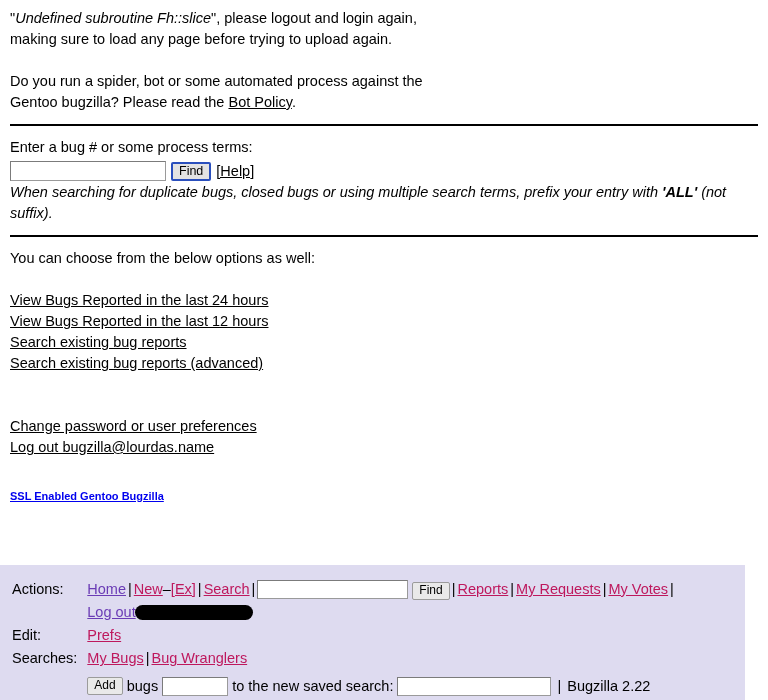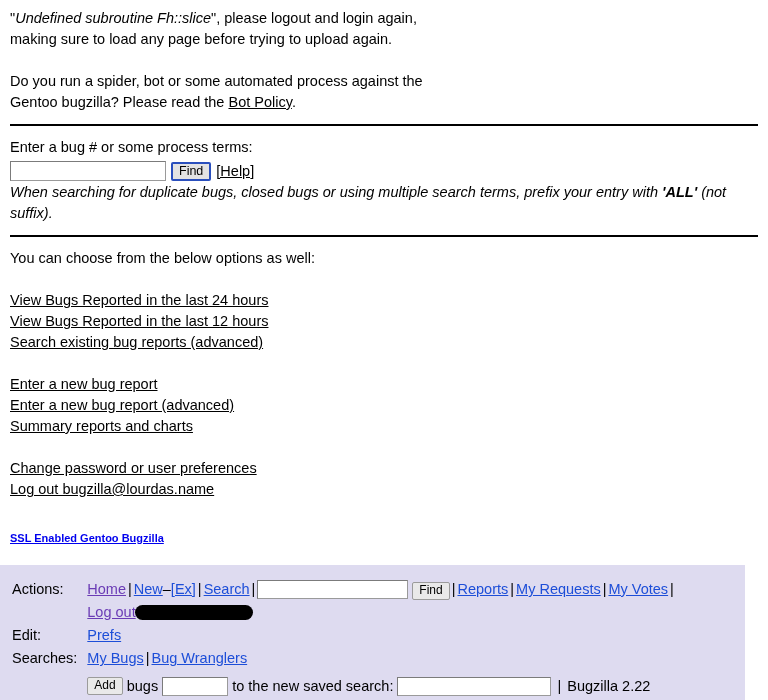--- a/index.html
+++ b/index.html
@@ -111,21 +111,21 @@
     border-collapse: collapse;
     margin-left: 12px;
   }
   .ftable td {
     padding: 0 0 2px 0;
     vertical-align: middle;
     white-space: nowrap;
     line-height: 21px;
   }
   .flabel { padding-right: 10px !important; color: #000; }
-  .footer a { color: #1d4ed8; }
+  .footer a { color: #be185d; }
   .footer a.visited { color: #6a3bb5; }
   .sep { color: #000; padding: 0 2px; }
   .redact {
     display: inline-block;
     width: 118px;
     height: 15px;
     background: #000000;
     border-radius: 8px;
     vertical-align: -3px;
     margin-left: -1px;
@@ -192,30 +192,26 @@
   </div>
 
   <hr class="rule">
 
   <div class="linkrow">You can choose from the below options as well:</div>
   <div class="spacer-line"></div>
 
   <div class="links-block">
     <div class="linkrow"><a href="#">View Bugs Reported in the last 24 hours</a></div>
     <div class="linkrow"><a href="#">View Bugs Reported in the last 12 hours</a></div>
+    <div class="linkrow"><a href="#">Search existing bug reports</a></div>
     <div class="linkrow"><a href="#">Search existing bug reports (advanced)</a></div>
   </div>
 
   <div class="spacer-line"></div>
 
-  <div class="links-block">
-    <div class="linkrow"><a href="#">Enter a new bug report</a></div>
-    <div class="linkrow"><a href="#">Enter a new bug report (advanced)</a></div>
-    <div class="linkrow"><a href="#">Summary reports and charts</a></div>
-  </div>
 
   <div class="spacer-line"></div>
 
   <div class="links-block">
     <div class="linkrow"><a href="#">Change password or user preferences</a></div>
     <div class="linkrow"><a href="#">Log out bugzilla@lourdas.name</a></div>
   </div>
 
   <div class="spacer-line"></div>
   <div style="height:6px"></div>

